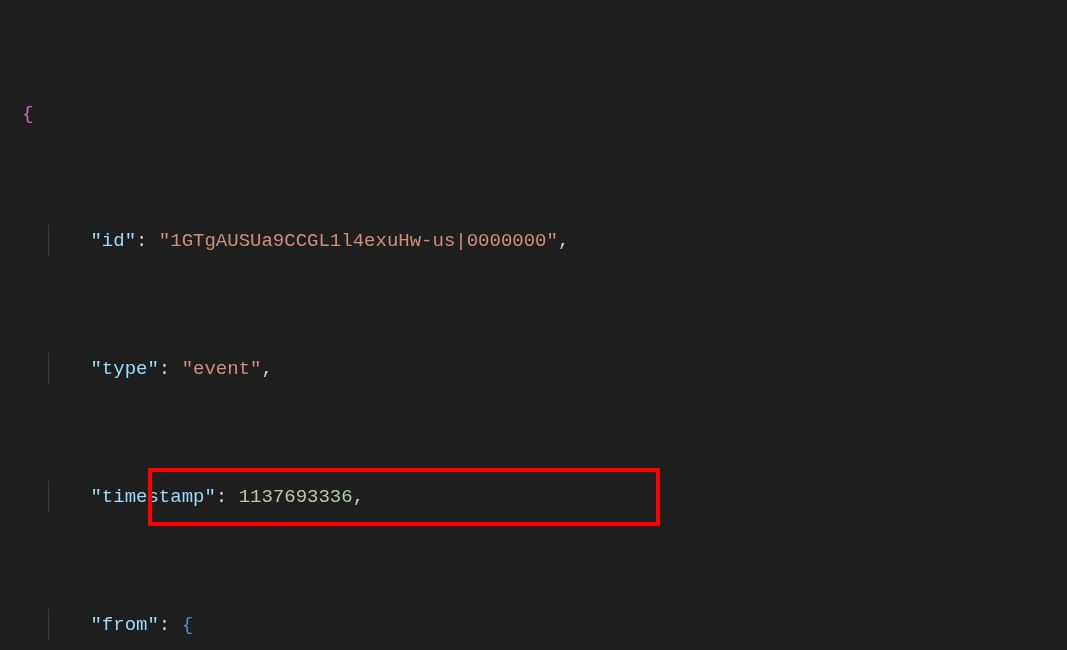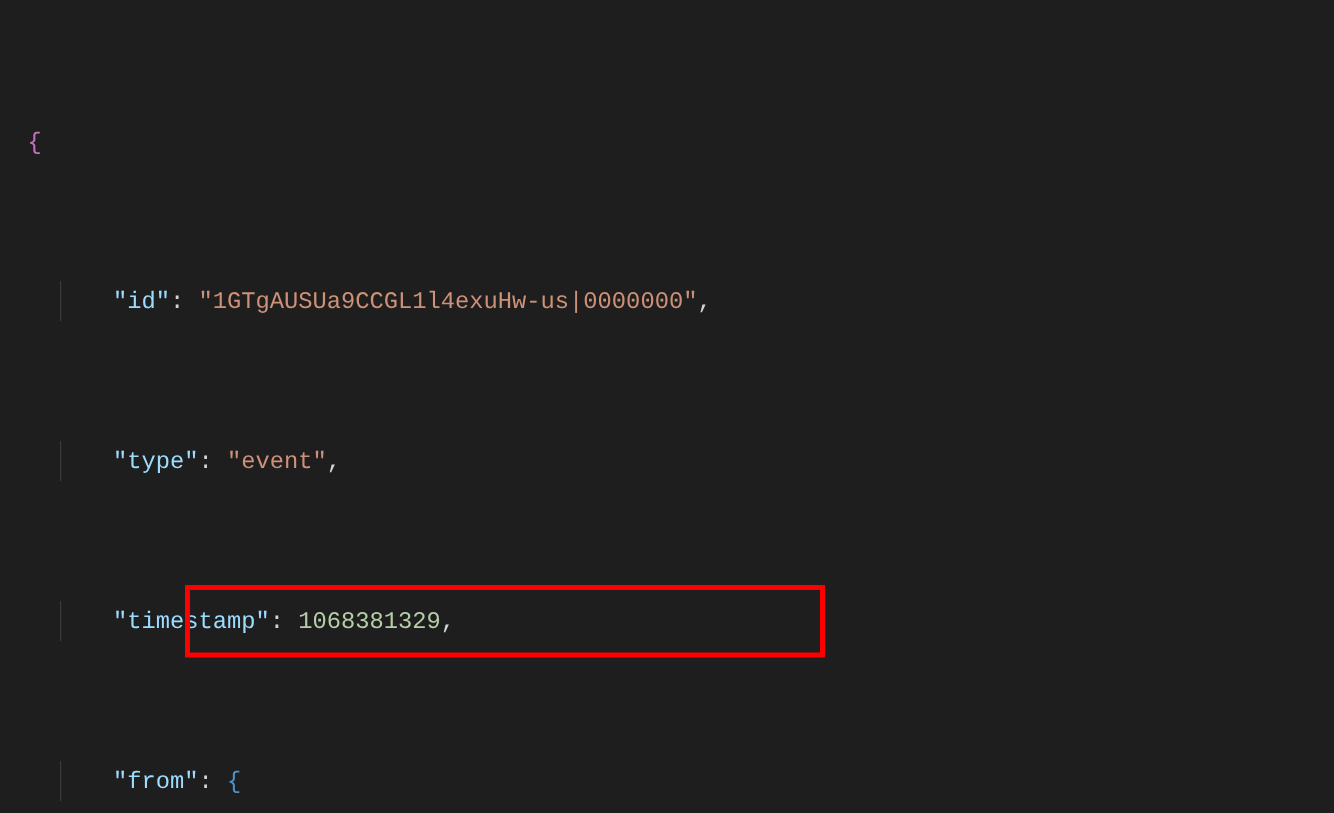--- a/index.html
+++ b/index.html
@@ -51,21 +51,21 @@
 <body>
 
 <div class="editor">
 
   <div class="line"><span class="br2">{</span></div>
 
   <div class="line"><span class="guide1"></span>      <span class="k">"id"</span><span class="p">: </span><span class="s">"1GTgAUSUa9CCGL1l4exuHw-us|0000000"</span><span class="p">,</span></div>
 
   <div class="line"><span class="guide1"></span>      <span class="k">"type"</span><span class="p">: </span><span class="s">"event"</span><span class="p">,</span></div>
 
-  <div class="line"><span class="guide1"></span>      <span class="k">"timestamp"</span><span class="p">: </span><span class="n">1068381329</span><span class="p">,</span></div>
+  <div class="line"><span class="guide1"></span>      <span class="k">"timestamp"</span><span class="p">: </span><span class="n">1137693336</span><span class="p">,</span></div>
 
   <div class="line"><span class="guide1"></span>      <span class="k">"from"</span><span class="p">: </span><span class="br3">{</span></div>
 
   
 
   
 
   
 
   

